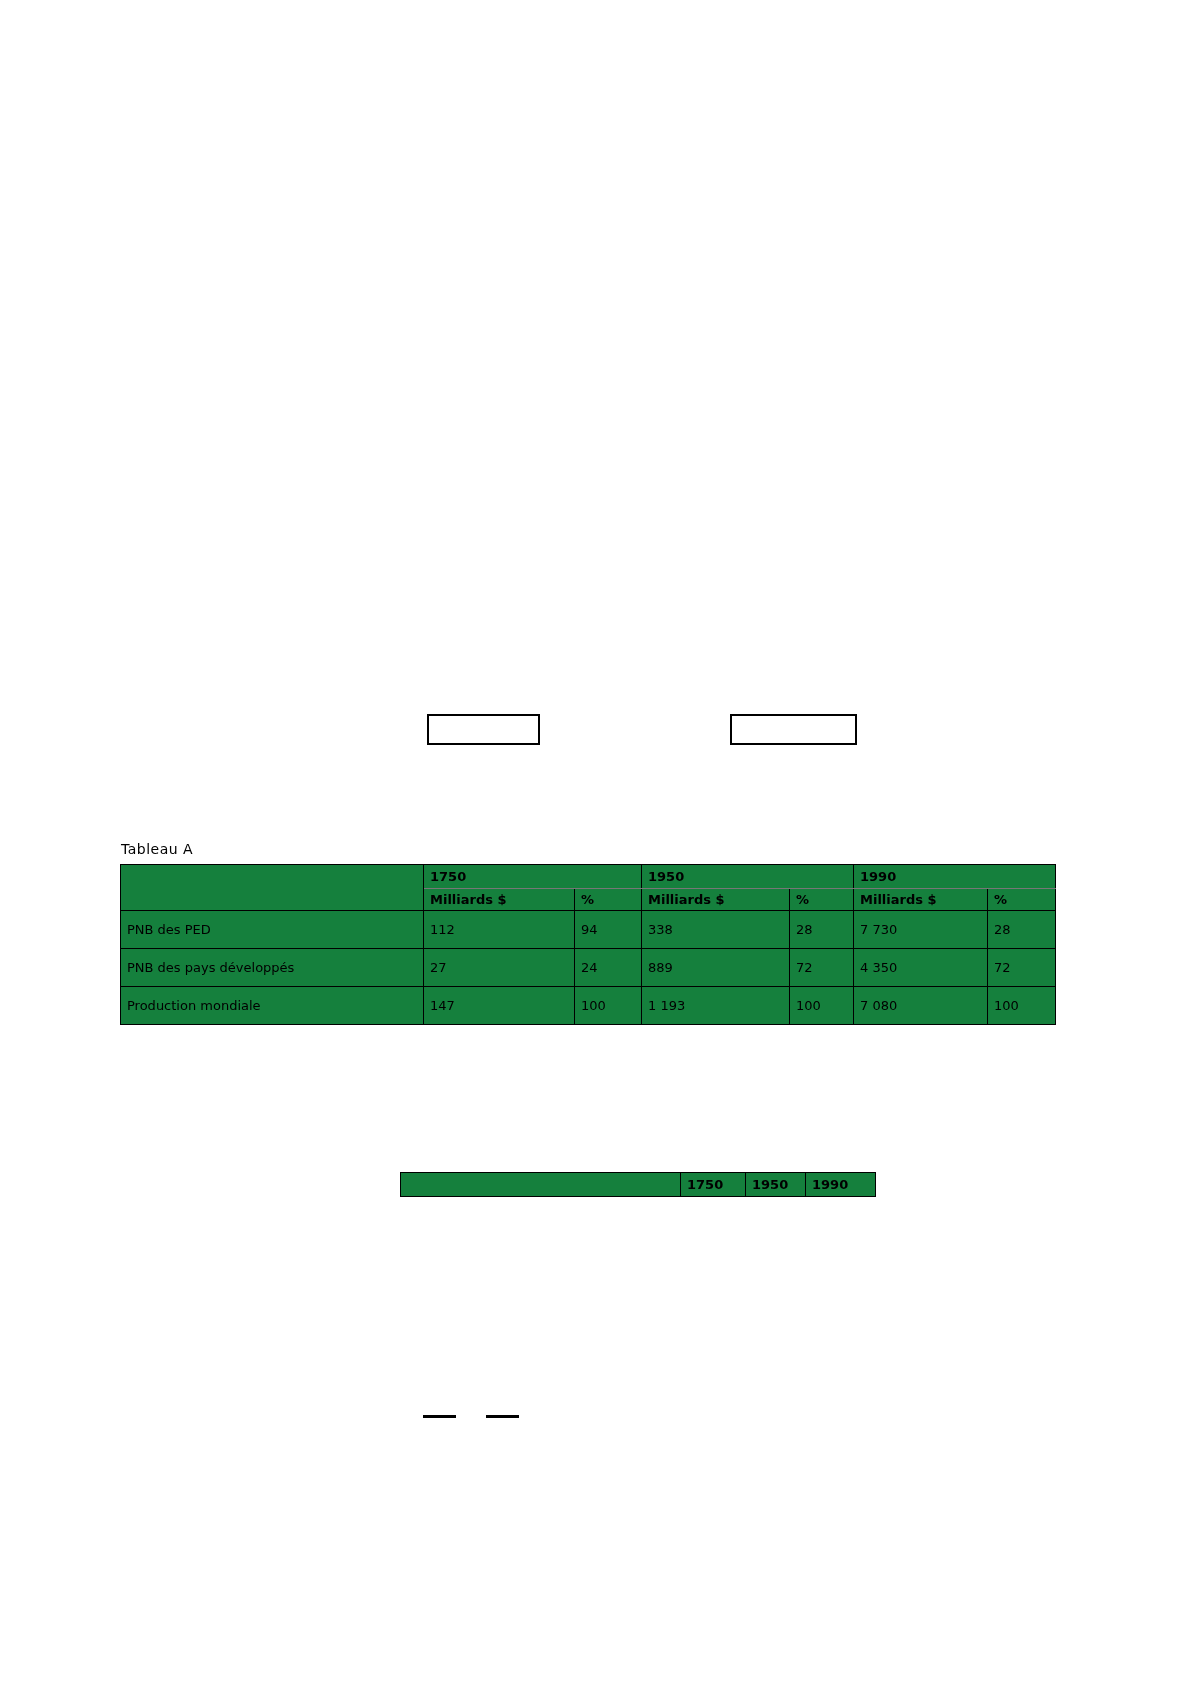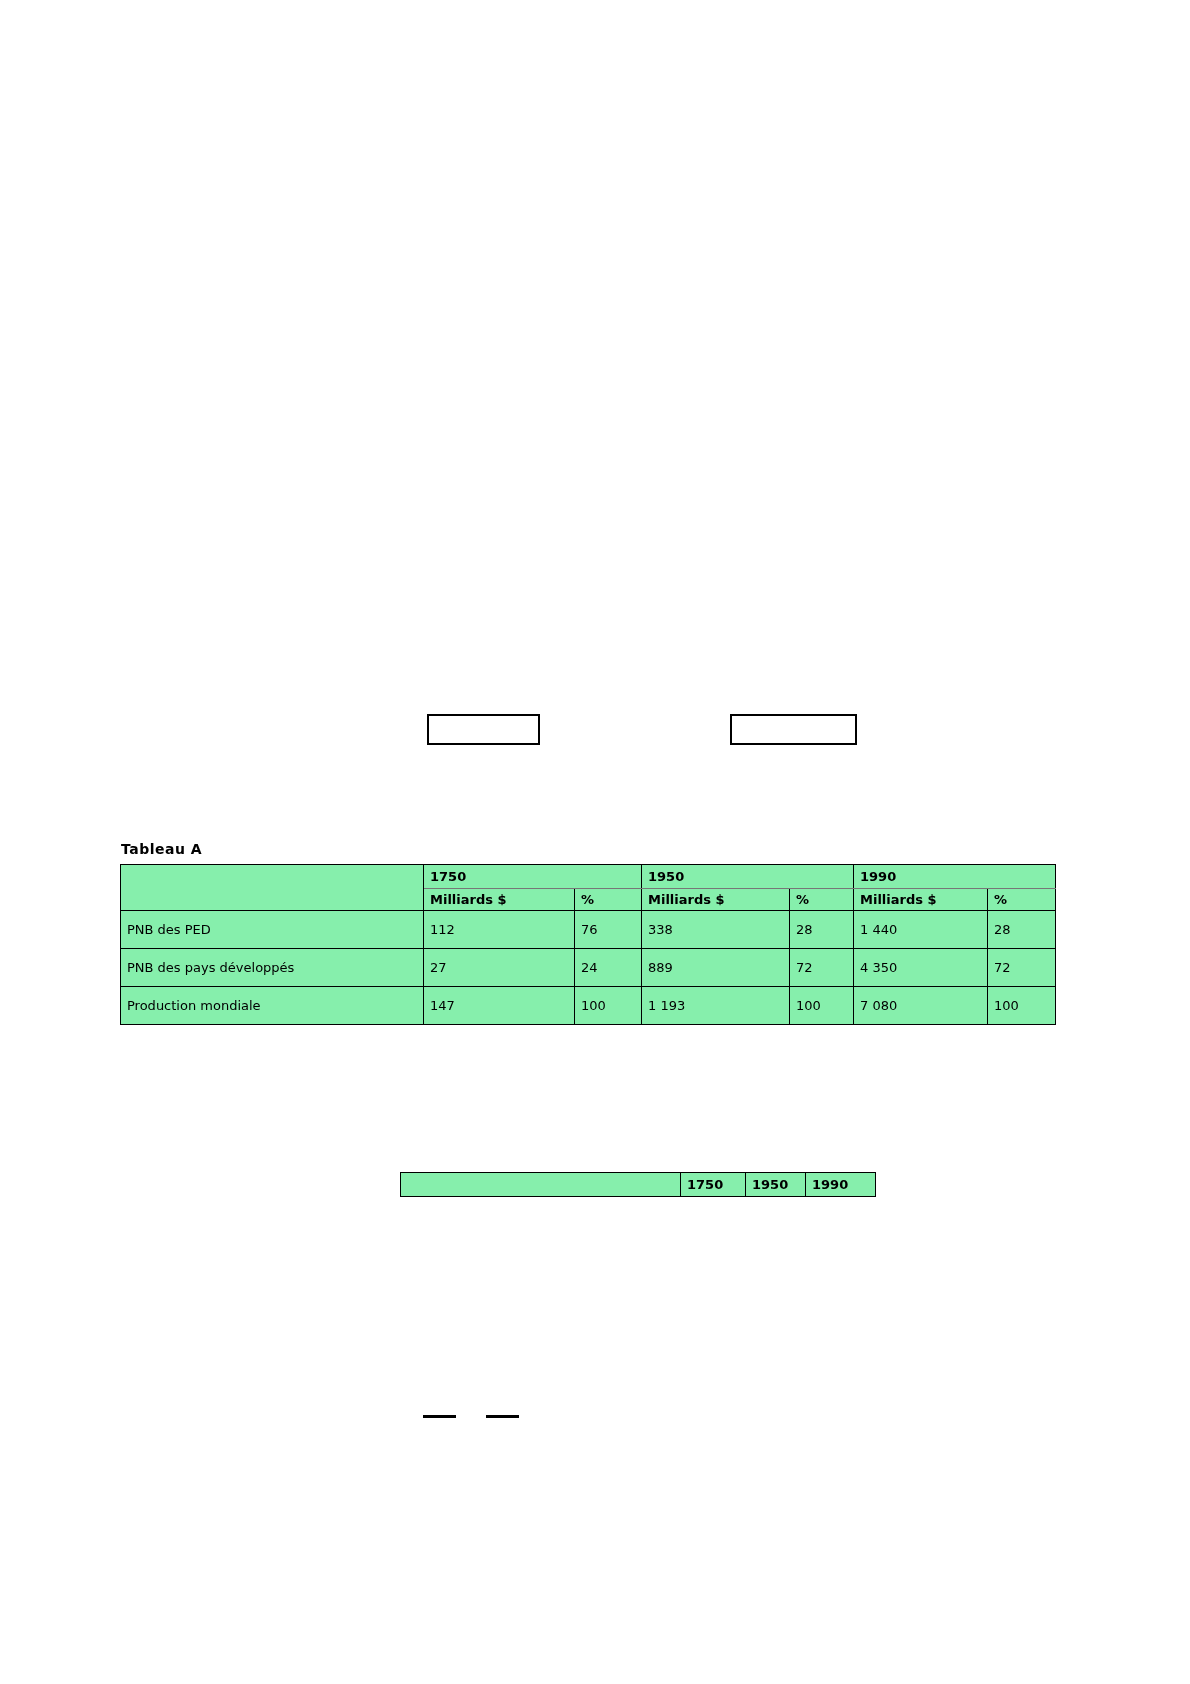--- a/index.html
+++ b/index.html
@@ -25,28 +25,28 @@
   }
   #box1 { left: 427px; width: 109px; }
   #box2 { left: 730px; width: 123px; }
 
   
   .table-title {
     position: absolute;
     left: 121px;
     top: 841px;
     font-size: 14px;
-    font-weight: bold;
+    font-weight: normal;
     letter-spacing: 0.5px;
   }
 
   table {
     border-collapse: collapse;
     table-layout: fixed;
-    background: #86efac;
+    background: #15803d;
   }
   td {
     border: 1.5px solid #000000;
     padding: 1px 6px;
     font-size: 13px;
     vertical-align: middle;
     overflow: hidden;
     white-space: nowrap;
   }
 
@@ -112,24 +112,24 @@
     <td>Milliards $</td>
     <td>%</td>
     <td>Milliards $</td>
     <td>%</td>
     <td>Milliards $</td>
     <td>%</td>
   </tr>
   <tr class="data-row">
     <td>PNB des PED</td>
     <td>112</td>
-    <td>76</td>
+    <td>94</td>
     <td>338</td>
     <td>28</td>
-    <td>1 440</td>
+    <td>7 730</td>
     <td>28</td>
   </tr>
   <tr class="data-row">
     <td>PNB des pays développés</td>
     <td>27</td>
     <td>24</td>
     <td>889</td>
     <td>72</td>
     <td>4 350</td>
     <td>72</td>

